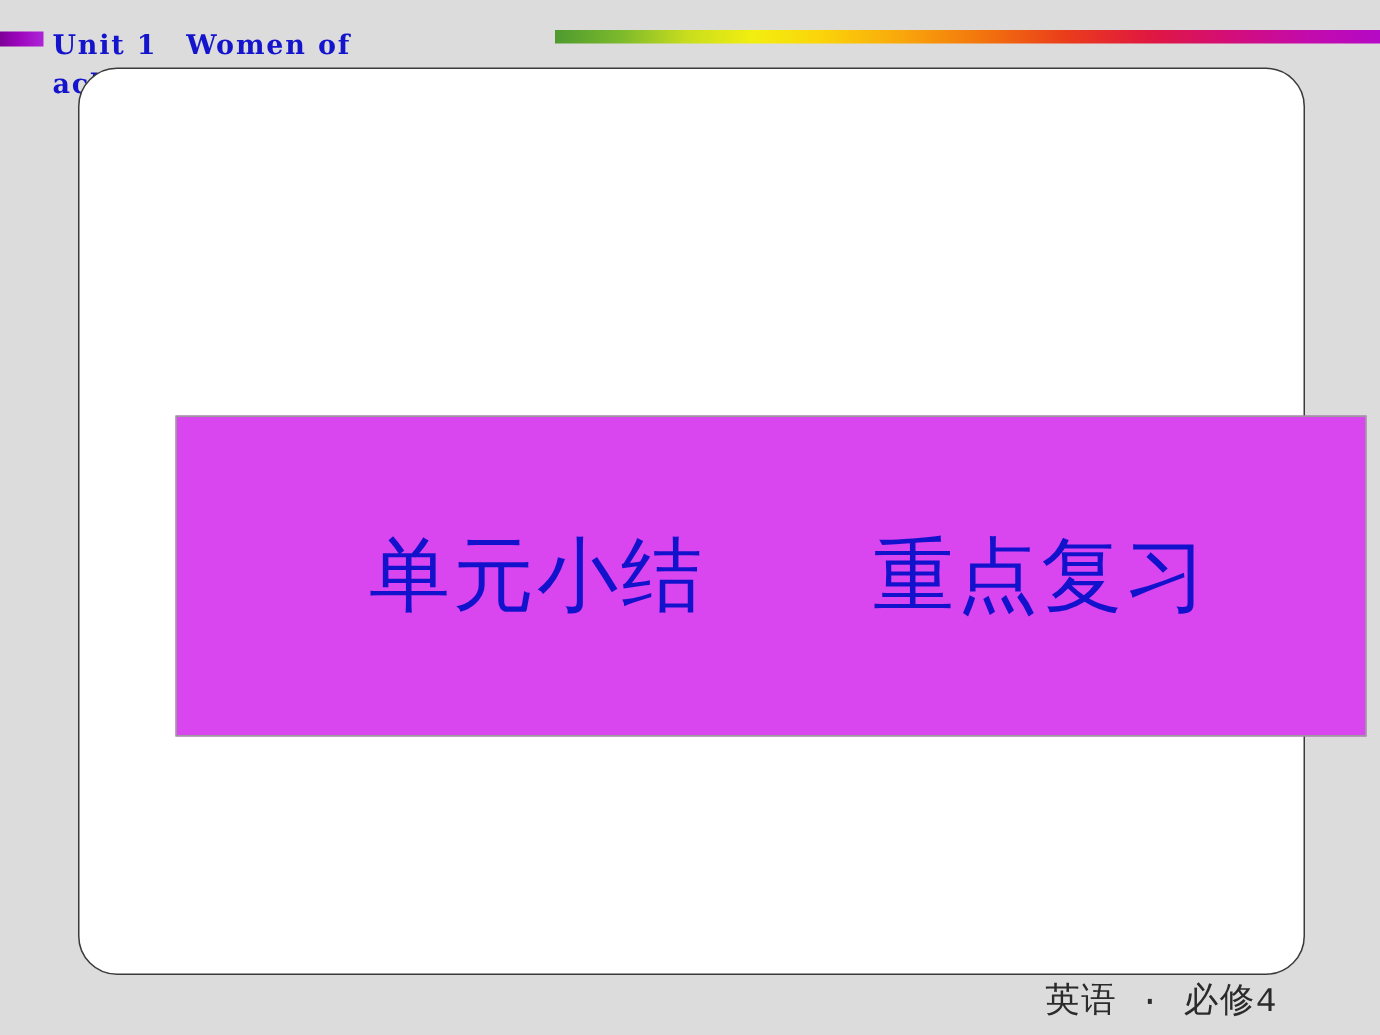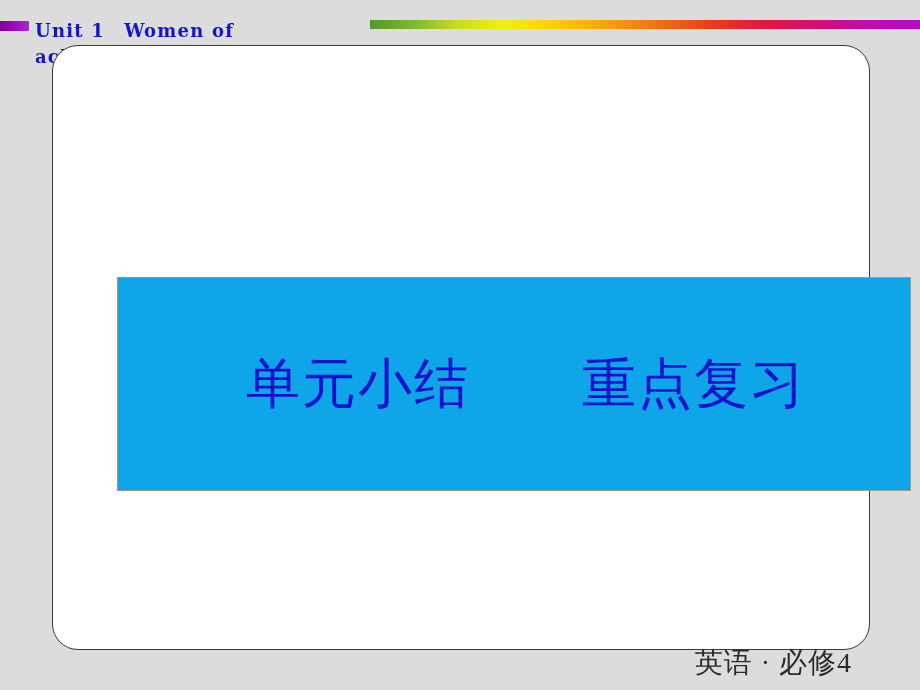--- a/index.html
+++ b/index.html
@@ -79,21 +79,21 @@
     box-sizing: border-box;
   }
 
   
   .title-box {
     position: absolute;
     left: 64px;
     top: 231px;
     width: 794px;
     height: 214px;
-    background: #0ea5e9;
+    background: #d946ef;
     border: 1px solid #9a9a9a;
     box-sizing: border-box;
     display: flex;
     align-items: center;
     justify-content: center;
     padding-left: 24px;
   }
 
   .title-box-text {
     color: #1212cc;
@@ -104,22 +104,22 @@
     letter-spacing: 2px;
     text-align: center;
   }
 
   
   .footer {
     position: absolute;
     right: 68px;
     bottom: 8px;
     color: #2b2b2b;
-    font-family: Liberation Serif, serif;
-    font-size: 28px;
+    font-family: Liberation Mono, monospace;
+    font-size: 23px;
     letter-spacing: 1px;
     white-space: pre;
   }
 </style>
 </head>
 <body>
 
 <div id="slide">
 
   <div class="purple-bar"></div>

